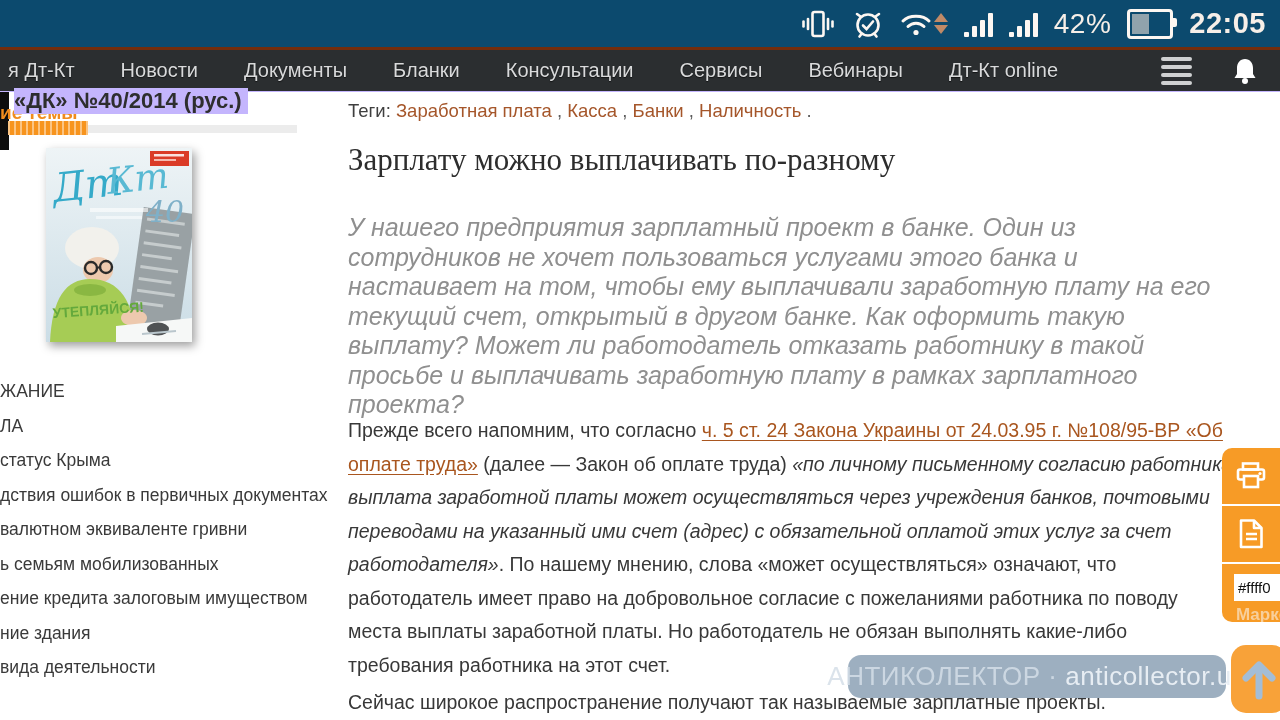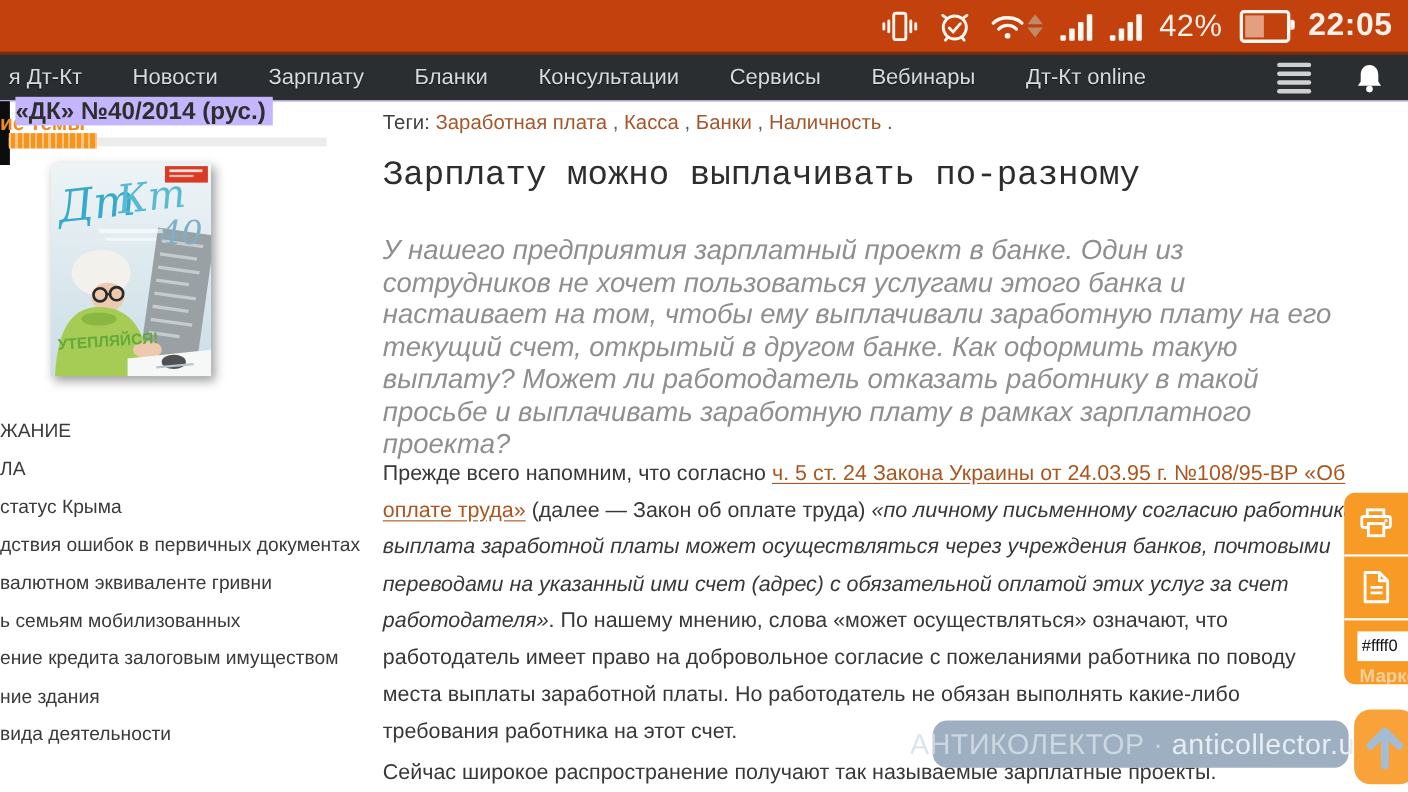--- a/index.html
+++ b/index.html
@@ -1,20 +1,20 @@
 <!DOCTYPE html>
 <html><head>
 <meta charset="utf-8">
 <style>
   html,body{margin:0;padding:0;background:#000;}
   .screen{position:relative;width:1280px;height:720px;overflow:hidden;background:#fff;
           font-family:"Liberation Sans",sans-serif;}
 
   
-  .statusbar{position:absolute;left:0;top:0;width:1280px;height:50px;background:#c2410c;
+  .statusbar{position:absolute;left:0;top:0;width:1280px;height:50px;background:#0c4a6e;
              display:flex;align-items:center;justify-content:flex-end;gap:16px;padding-right:14px;box-sizing:border-box;
              border-bottom:3px solid #732d0c;}
   .sb-text{color:#f7efe8;font-size:28px;letter-spacing:.5px;}
   .sb-time{font-size:29px;font-weight:bold;}
   .sb-ic{display:flex;align-items:flex-end;}
   .sigbars{display:flex;align-items:flex-end;gap:3px;height:26px;}
   .sigbars i{display:block;width:5px;background:#fdf7f2;border-radius:1px;}
   .wifi-wrap{display:flex;align-items:center;}
   .updown{display:flex;flex-direction:column;gap:3px;margin-left:2px;}
   .updown i{width:0;height:0;border-left:7px solid transparent;border-right:7px solid transparent;}
@@ -42,21 +42,21 @@
   .topic-fill{position:absolute;left:8px;top:121px;width:80px;height:14px;background:#f7941e;
               background-image:repeating-linear-gradient(90deg,rgba(255,255,255,.45) 0 2px,transparent 2px 6px);}
   .cover{position:absolute;left:46px;top:148px;width:146px;height:194px;box-shadow:3px 4px 9px rgba(0,0,0,.38);cursor:pointer;}
   .side-list{position:absolute;left:0px;top:374px;width:334px;}
   .side-item{font-size:17.5px;color:#3a3a3a;line-height:34.5px;white-space:nowrap;cursor:pointer;}
 
   
   .tags-row{position:absolute;left:348px;top:100px;font-size:18.5px;color:#3f3f3f;}
   .tag-link{color:#a5562a;text-decoration:none;cursor:pointer;}
   .tag-sep{color:#5b5b5b;}
-  .article-title{position:absolute;left:348px;top:142px;font-family:Liberation Mono, monospace;
+  .article-title{position:absolute;left:348px;top:142px;font-family:Liberation Serif, serif;
                  font-size:31px;font-weight:500;color:#2d2d2d;}
   .lead{position:absolute;left:348px;top:193px;width:910px;font-family:Liberation Sans, sans-serif;
         font-style:italic;font-size:25px;color:#8f8f8f;margin-top:20px;}
   .lead-line{line-height:29.5px;}
   .para{position:absolute;left:348px;width:886px;font-size:19.5px;line-height:33.5px;color:#383838;}
   .para-1{top:414px;}
   .para-2{top:686px;}
   .seg-link{color:#a9561f;text-decoration:underline;text-underline-offset:3px;}
   .seg-italic{font-style:italic;}
 
@@ -132,21 +132,21 @@
         <span class="fill"></span>
       </span>
     <span class="sb-text sb-time">22:05</span>
   </div>
 
   <div class="navbar">
     <div class="nav-items">
 
     <span class="nav-item">я Дт-Кт</span>
         <span class="nav-item">Новости</span>
-        <span class="nav-item">Зарплату</span>
+        <span class="nav-item">Документы</span>
         <span class="nav-item">Бланки</span>
         <span class="nav-item">Консультации</span>
         <span class="nav-item">Сервисы</span>
         <span class="nav-item">Вебинары</span>
         <span class="nav-item">Дт-Кт online</span>
       </div>
     <div class="nav-right">
       <span class="hamburger">
           <i></i>
           <i></i>

